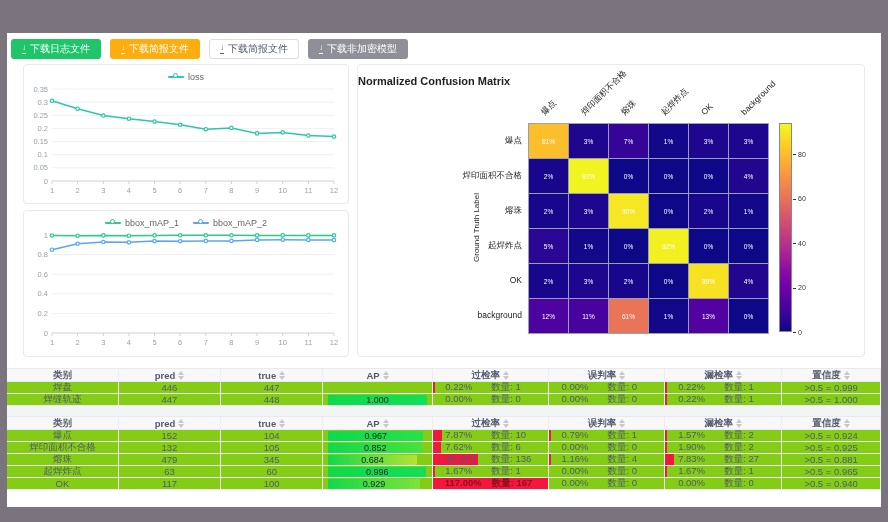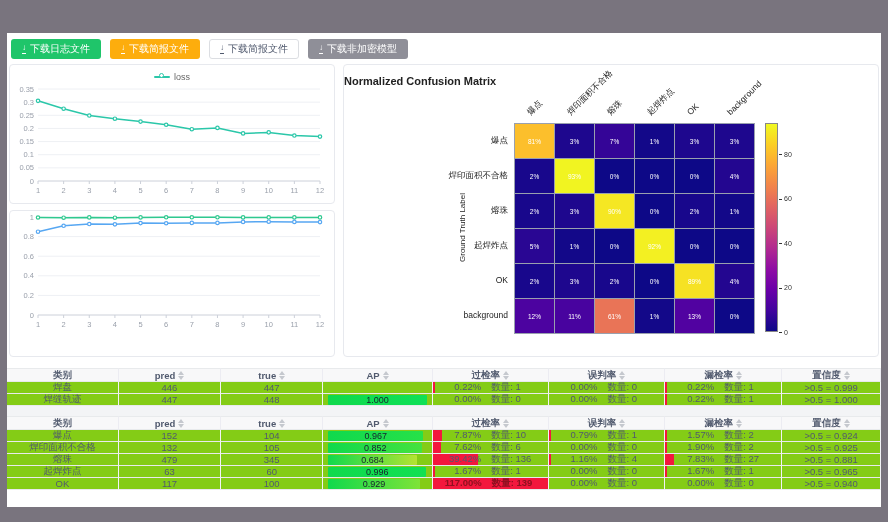--- a/index.html
+++ b/index.html
@@ -12,21 +12,21 @@
   .btn { height:20px; display:inline-flex; align-items:center; gap:4px; padding:0 10px;
          border-radius:3px; font-size:10px; border:1px solid transparent; cursor:pointer;
          font-family:"Liberation Sans", sans-serif; }
   .btn .dl { display:inline-block; font-size:8px; line-height:8px; border-bottom:1px solid currentColor; padding-bottom:1px; }
   .btn-success { background:#1fc56a; color:#fff; }
   .btn-warning { background:#fdad0d; color:#fff; }
   .btn-default { background:#fff; color:#515a6e; border-color:#dcdee2; }
   .btn-gray    { background:#8f8f98; color:#fff; }
 
   
-  .charts-row { display:flex; padding:0 2px; }
+  .charts-row { display:flex; padding:0 16px; }
   .left-col { width:326px; display:flex; flex-direction:column; gap:6px; }
   .panel { background:#fff; border:1px solid #e7e9ee; border-radius:4px; position:relative; }
   .panel-loss { height:140px; }
   .panel-map  { height:147px; }
   .panel-matrix { flex:1; margin-left:8px; height:293px; }
 
   .legend { height:18px; display:flex; justify-content:center; align-items:center; gap:14px; padding-top:5px; }
   .legend-item { display:flex; align-items:center; gap:4px; cursor:pointer; }
   .legend-line { width:16px; height:2px; border-radius:1px; position:relative; }
   .legend-dot { position:absolute; left:5px; top:-2.5px; width:5px; height:5px; border-radius:50%; background:#fff; border:1.5px solid #000; }
@@ -54,21 +54,21 @@
   .td { border-bottom:1px solid #e8eaec; border-right:1px solid #f2f3f6; height:12px; display:flex; align-items:center;
         justify-content:center; font-size:9.5px; color:#515a6e; position:relative; overflow:hidden; background:#84cc16; }
   .sort { display:inline-flex; flex-direction:column; margin-left:3px; gap:1px; }
   .sort i { width:0; height:0; border-left:3px solid transparent; border-right:3px solid transparent; display:block; }
   .sort .up { border-bottom:4px solid #c5c8ce; }
   .sort .dn { border-top:4px solid #c5c8ce; }
   .ap-bar { height:10px; line-height:10px; text-align:center; font-size:9px; color:#17202e; border-radius:1px; }
   .ap-wrap { width:100%; padding:0 5px; }
   .rate-bar { position:absolute; left:0; top:0; bottom:0; background:#f3173d; }
   .rate-txt { position:relative; display:flex; justify-content:center; gap:10px; width:100%; }
-  .rate-pct { min-width:36px; text-align:right; }
+  .rate-pct { min-width:36px; }
   .rate-cnt { min-width:44px; text-align:left; }
   .rate-hot .rate-pct, .rate-hot .rate-cnt { color:#8f1020; font-weight:bold; }
   .tbl-gap { height:10px; background:#f3f4f6; }
 </style>
 </head>
 <body>
 
 <div class="frame">
 
   <div class="toolbar" id="toolbar">
@@ -151,20 +151,34 @@
             <circle cx="156.1818181818182" cy="41.74857142857143" r="1.7" fill="#fff" stroke="#2bc7a9" stroke-width="1.2"></circle>
             <circle cx="181.8181818181818" cy="46.217142857142846" r="1.7" fill="#fff" stroke="#2bc7a9" stroke-width="1.2"></circle>
             <circle cx="207.45454545454544" cy="44.90285714285714" r="1.7" fill="#fff" stroke="#2bc7a9" stroke-width="1.2"></circle>
             <circle cx="233.0909090909091" cy="50.42285714285715" r="1.7" fill="#fff" stroke="#2bc7a9" stroke-width="1.2"></circle>
             <circle cx="258.72727272727275" cy="49.371428571428574" r="1.7" fill="#fff" stroke="#2bc7a9" stroke-width="1.2"></circle>
             <circle cx="284.3636363636364" cy="52.525714285714294" r="1.7" fill="#fff" stroke="#2bc7a9" stroke-width="1.2"></circle>
             <circle cx="310" cy="53.57714285714285" r="1.7" fill="#fff" stroke="#2bc7a9" stroke-width="1.2"></circle>
           </svg>
       </div>
       <div class="panel panel-map">
+        <div class="legend" id="legend-map">
+            <span class="legend-item">
+              <span class="legend-line" style="background: rgb(47, 201, 143);">
+                <span class="legend-dot" style="border-color: rgb(47, 201, 143);"></span>
+              </span>
+              <span class="legend-label">bbox_mAP_1</span>
+            </span>
+            <span class="legend-item">
+              <span class="legend-line" style="background: rgb(87, 167, 242);">
+                <span class="legend-dot" style="border-color: rgb(87, 167, 242);"></span>
+              </span>
+              <span class="legend-label">bbox_mAP_2</span>
+            </span>
+          </div>
         <svg id="svg-map" width="322" height="120">
             <line x1="28" x2="310" y1="104" y2="104" stroke="#ccd0d9" stroke-width="1"></line>
             <text x="24" y="106.5" text-anchor="end" font-size="7.5" fill="#9aa0ab">0</text>
             <line x1="28" x2="310" y1="84.4" y2="84.4" stroke="#eef0f4" stroke-width="1"></line>
             <text x="24" y="86.9" text-anchor="end" font-size="7.5" fill="#9aa0ab">0.2</text>
             <line x1="28" x2="310" y1="64.8" y2="64.8" stroke="#eef0f4" stroke-width="1"></line>
             <text x="24" y="67.3" text-anchor="end" font-size="7.5" fill="#9aa0ab">0.4</text>
             <line x1="28" x2="310" y1="45.2" y2="45.2" stroke="#eef0f4" stroke-width="1"></line>
             <text x="24" y="47.7" text-anchor="end" font-size="7.5" fill="#9aa0ab">0.6</text>
             <line x1="28" x2="310" y1="25.599999999999994" y2="25.599999999999994" stroke="#eef0f4" stroke-width="1"></line>
@@ -582,21 +596,21 @@
         <div class="td">100</div>
         <div class="td">
           <div class="ap-wrap">
             <div class="ap-bar" style="width: 92.9%; background-image: linear-gradient(90deg, rgb(16, 217, 77), rgb(126, 227, 56));">0.929</div>
           </div>
         </div>
         <div class="td">
           <div class="rate-bar" style="width: 100%; min-width: 2px;"></div>
           <div class="rate-txt rate-hot">
             <span class="rate-pct">117.00%</span>
-            <span class="rate-cnt">数量: 139</span>
+            <span class="rate-cnt">数量: 167</span>
           </div>
         </div>
         <div class="td">
           <div class="rate-txt">
             <span class="rate-pct">0.00%</span>
             <span class="rate-cnt">数量: 0</span>
           </div>
         </div>
         <div class="td">
           <div class="rate-txt">

